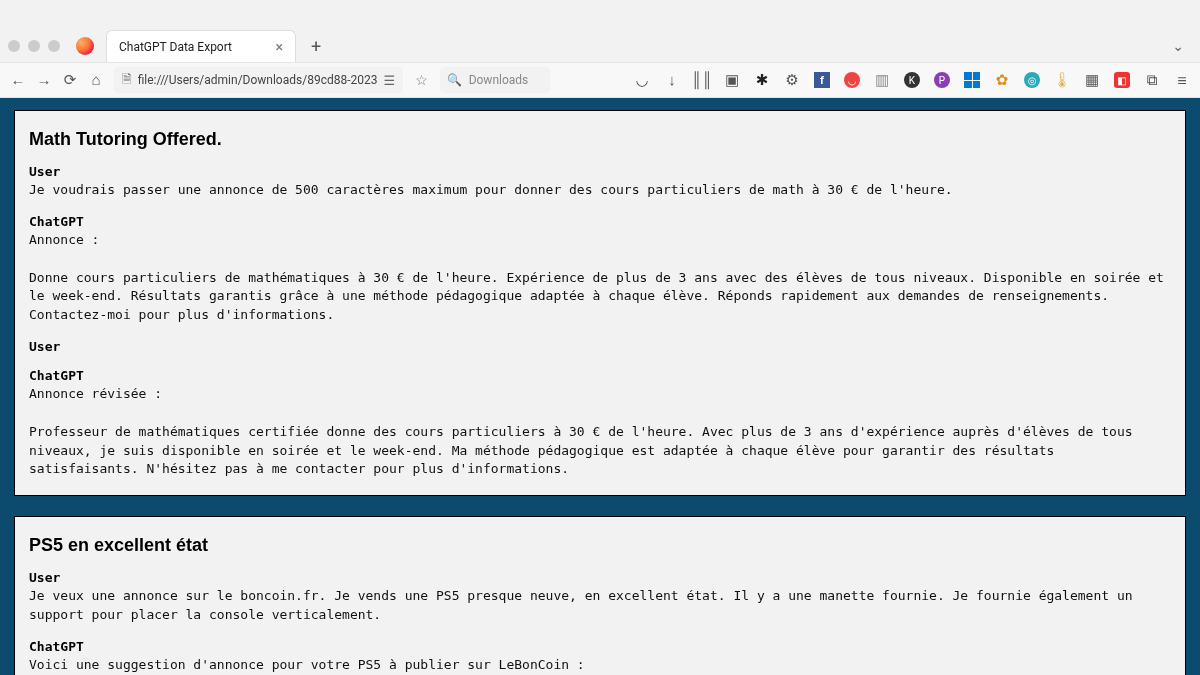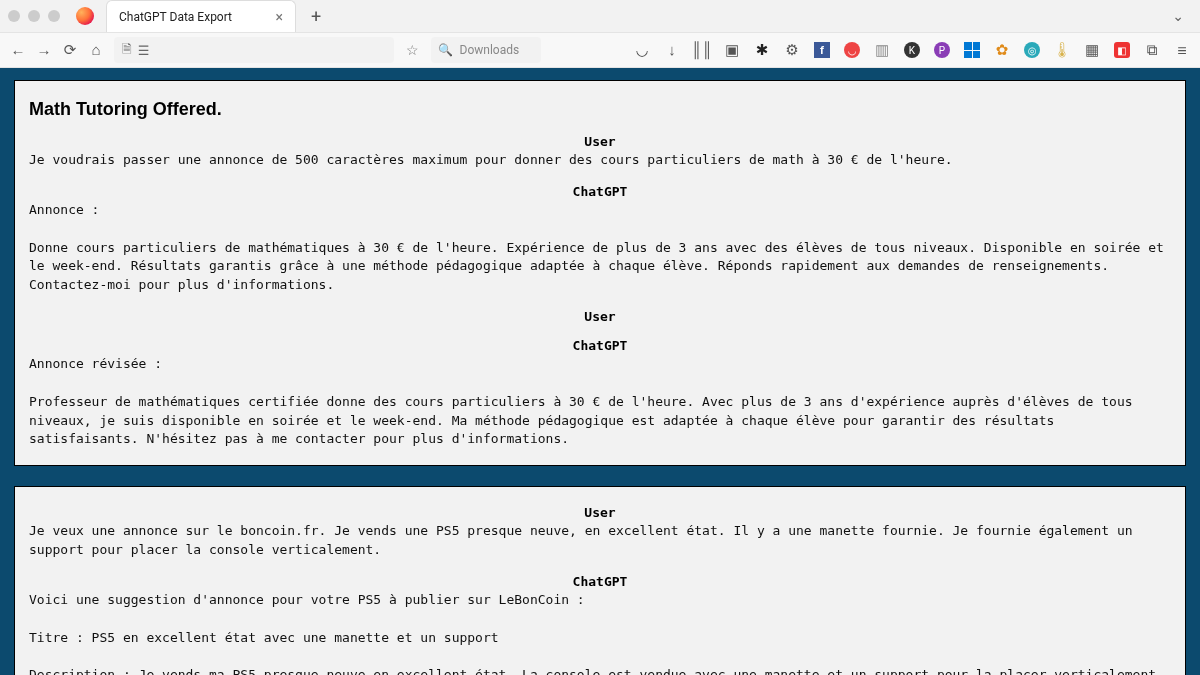--- a/index.html
+++ b/index.html
@@ -5,21 +5,21 @@
   * { margin:0; padding:0; box-sizing:border-box; }
   body {
     font-family: -apple-system, BlinkMacSystemFont, "Segoe UI", Roboto, sans-serif;
     background:#f2f2f2;
     width:1200px; height:675px; overflow:hidden;
     font-size:13px; color:#333;
   }
   
   .titlebar {
     height:32px; background:#f2f2f2;
-    display:flex; align-items:center; padding:0 8px;
+    display:flex; align-items:center; padding:0 8px;margin-top:30px;
   }
   .traffic { display:flex; gap:8px; margin-right:16px; }
   .traffic span {
     width:12px; height:12px; border-radius:50%;
     background:#ccc; display:inline-block;
   }
   .ff-logo {
     width:18px; height:18px;
     background: radial-gradient(circle at 30% 30%, #ffb25c 0%, #ff7139 45%, #e3114e 80%);
     border-radius:50%;
@@ -107,21 +107,21 @@
     background:#f2f2f2;
   }
   .conv-title {
     font-size:18px; font-weight:700; color:#000;
     font-family:-apple-system,BlinkMacSystemFont,sans-serif;
     margin-bottom:14px;
   }
   .role {
     font-family: ui-monospace,"SFMono-Regular",Menlo,Consolas,monospace;
     font-weight:700; font-size:13px; color:#000;
-    margin-top:14px; margin-bottom:2px;text-align:center;
+    margin-top:14px; margin-bottom:2px;
   }
   .role.first { margin-top:0; }
   .msg {
     font-family: ui-monospace,"SFMono-Regular",Menlo,Consolas,monospace;
     font-size:13px; color:#111;
     white-space:pre-wrap;
     line-height:1.45;
   }
 </style>
 </head>
@@ -146,20 +146,21 @@
 </div>
 
 <div class="navbar">
   <div class="nav-icon">←</div>
   <div class="nav-icon">→</div>
   <div class="nav-icon">⟳</div>
   <div class="nav-icon">⌂</div>
 
   <div class="urlbox">
     <span class="file-icon">🗎</span>
+    <span class="url-text">file:///Users/admin/Downloads/89cd88-2023</span>
     <span class="reader">☰</span>
   </div>
   <span class="star">☆</span>
 
   <div class="searchbox">
     <span>🔍</span>
     <span>Downloads</span>
   </div>
 
   <div class="right-icons">
@@ -205,20 +206,21 @@
 
     <div class="role">User</div>
 
     <div class="role">ChatGPT</div>
     <div class="msg">Annonce révisée :
 
 Professeur de mathématiques certifiée donne des cours particuliers à 30 € de l'heure. Avec plus de 3 ans d'expérience auprès d'élèves de tous niveaux, je suis disponible en soirée et le week-end. Ma méthode pédagogique est adaptée à chaque élève pour garantir des résultats satisfaisants. N'hésitez pas à me contacter pour plus d'informations.</div>
   </div>
 
   <div class="conversation">
+    <div class="conv-title">PS5 en excellent état</div>
 
     <div class="role first">User</div>
     <div class="msg">Je veux une annonce sur le boncoin.fr. Je vends une PS5 presque neuve, en excellent état. Il y a une manette fournie. Je fournie également un support pour placer la console verticalement.</div>
 
     <div class="role">ChatGPT</div>
     <div class="msg">Voici une suggestion d'annonce pour votre PS5 à publier sur LeBonCoin :
 
 Titre : PS5 en excellent état avec une manette et un support
 
 Description : Je vends ma PS5 presque neuve en excellent état. La console est vendue avec une manette et un support pour la placer verticalement. La PS5 est la dernière console de Sony, offrant une expérience de jeu incroyablement fluide et immersive. Elle dispose également d'un lecteur de disques ultra haute définition, ce</div>

